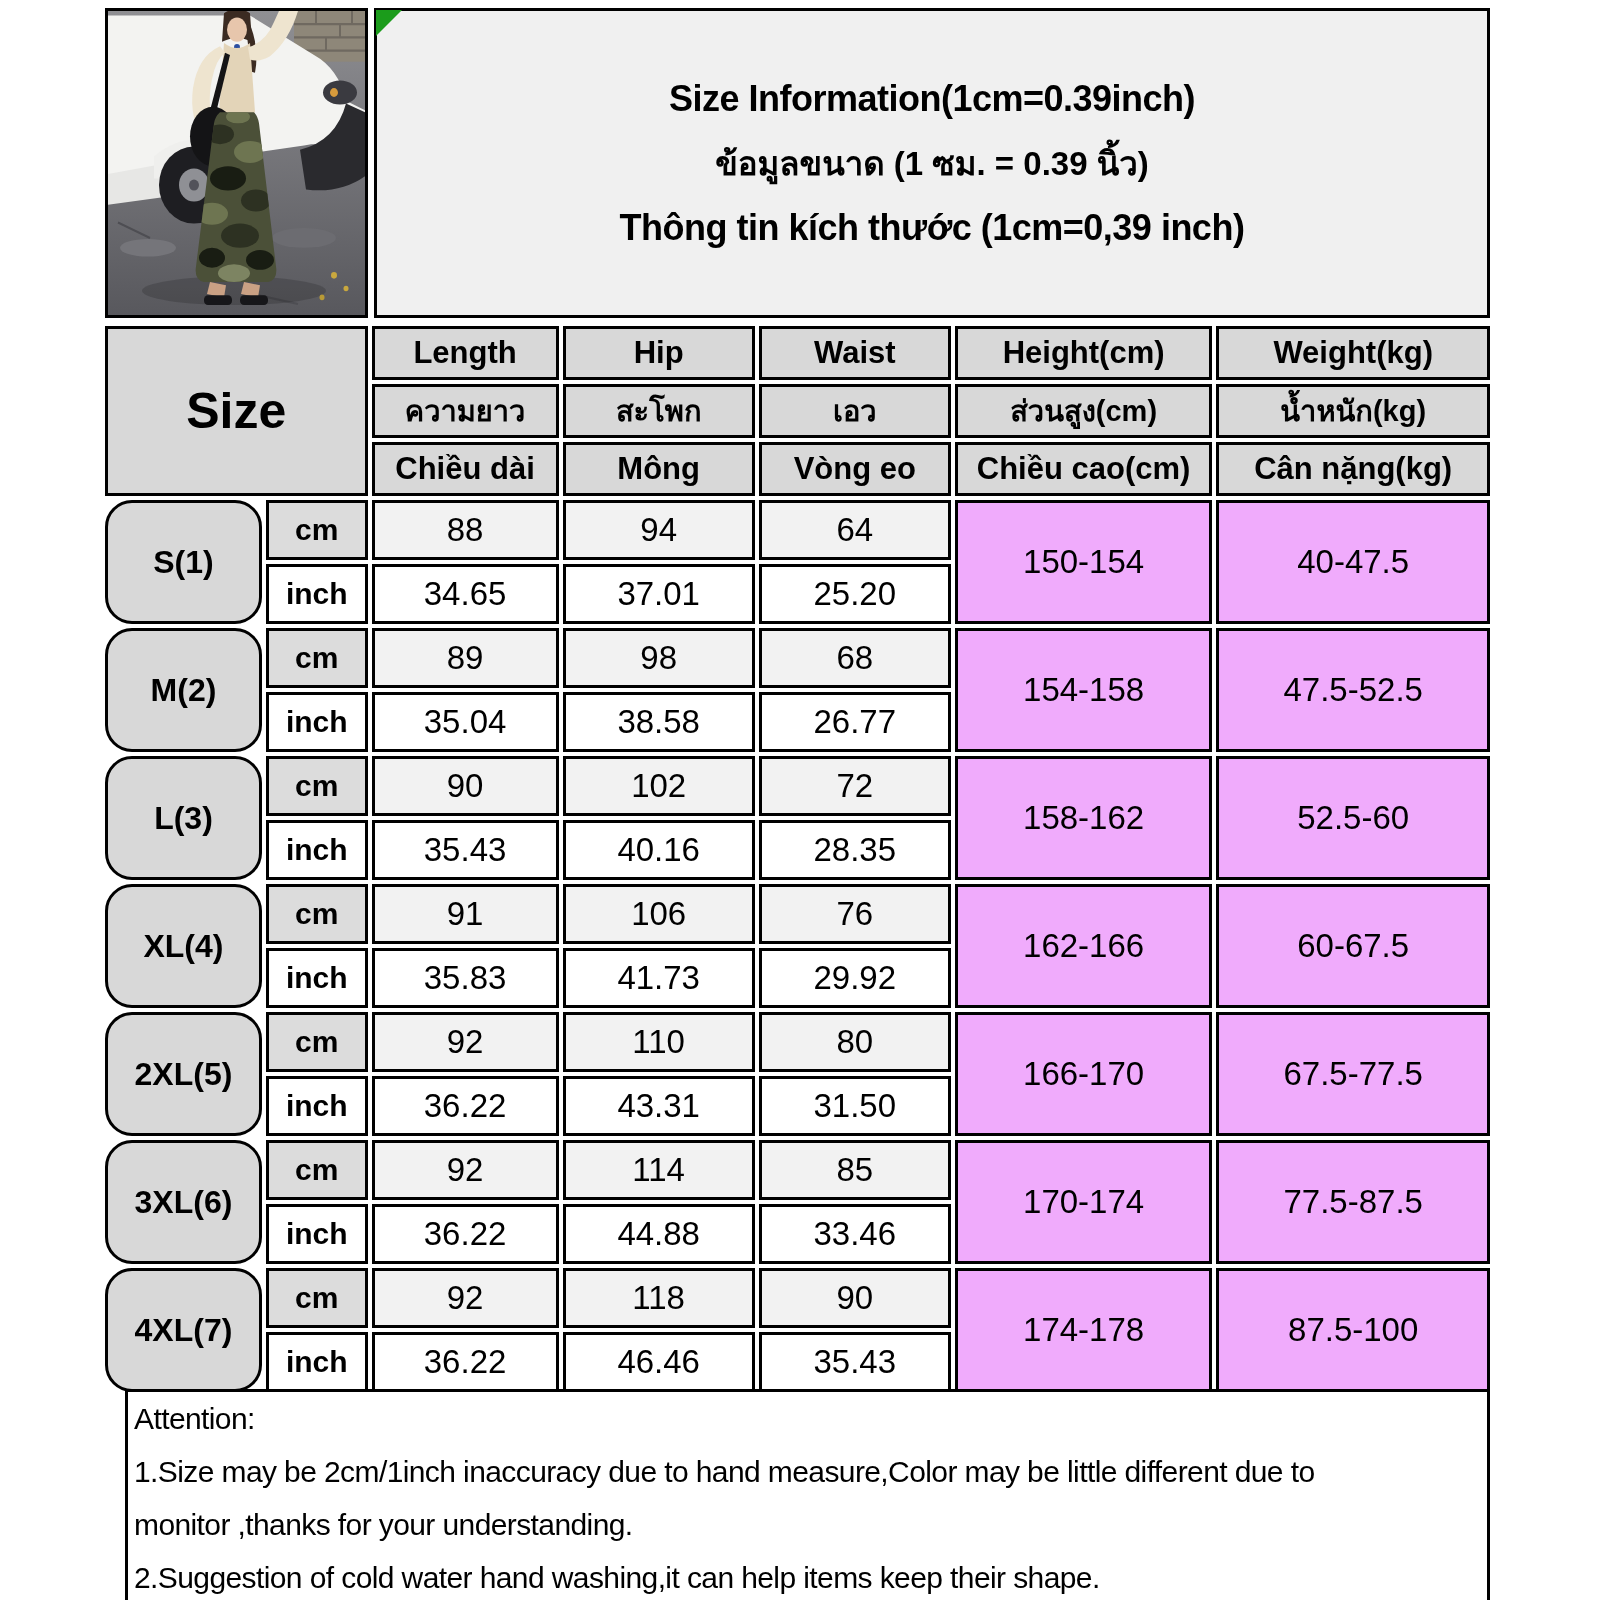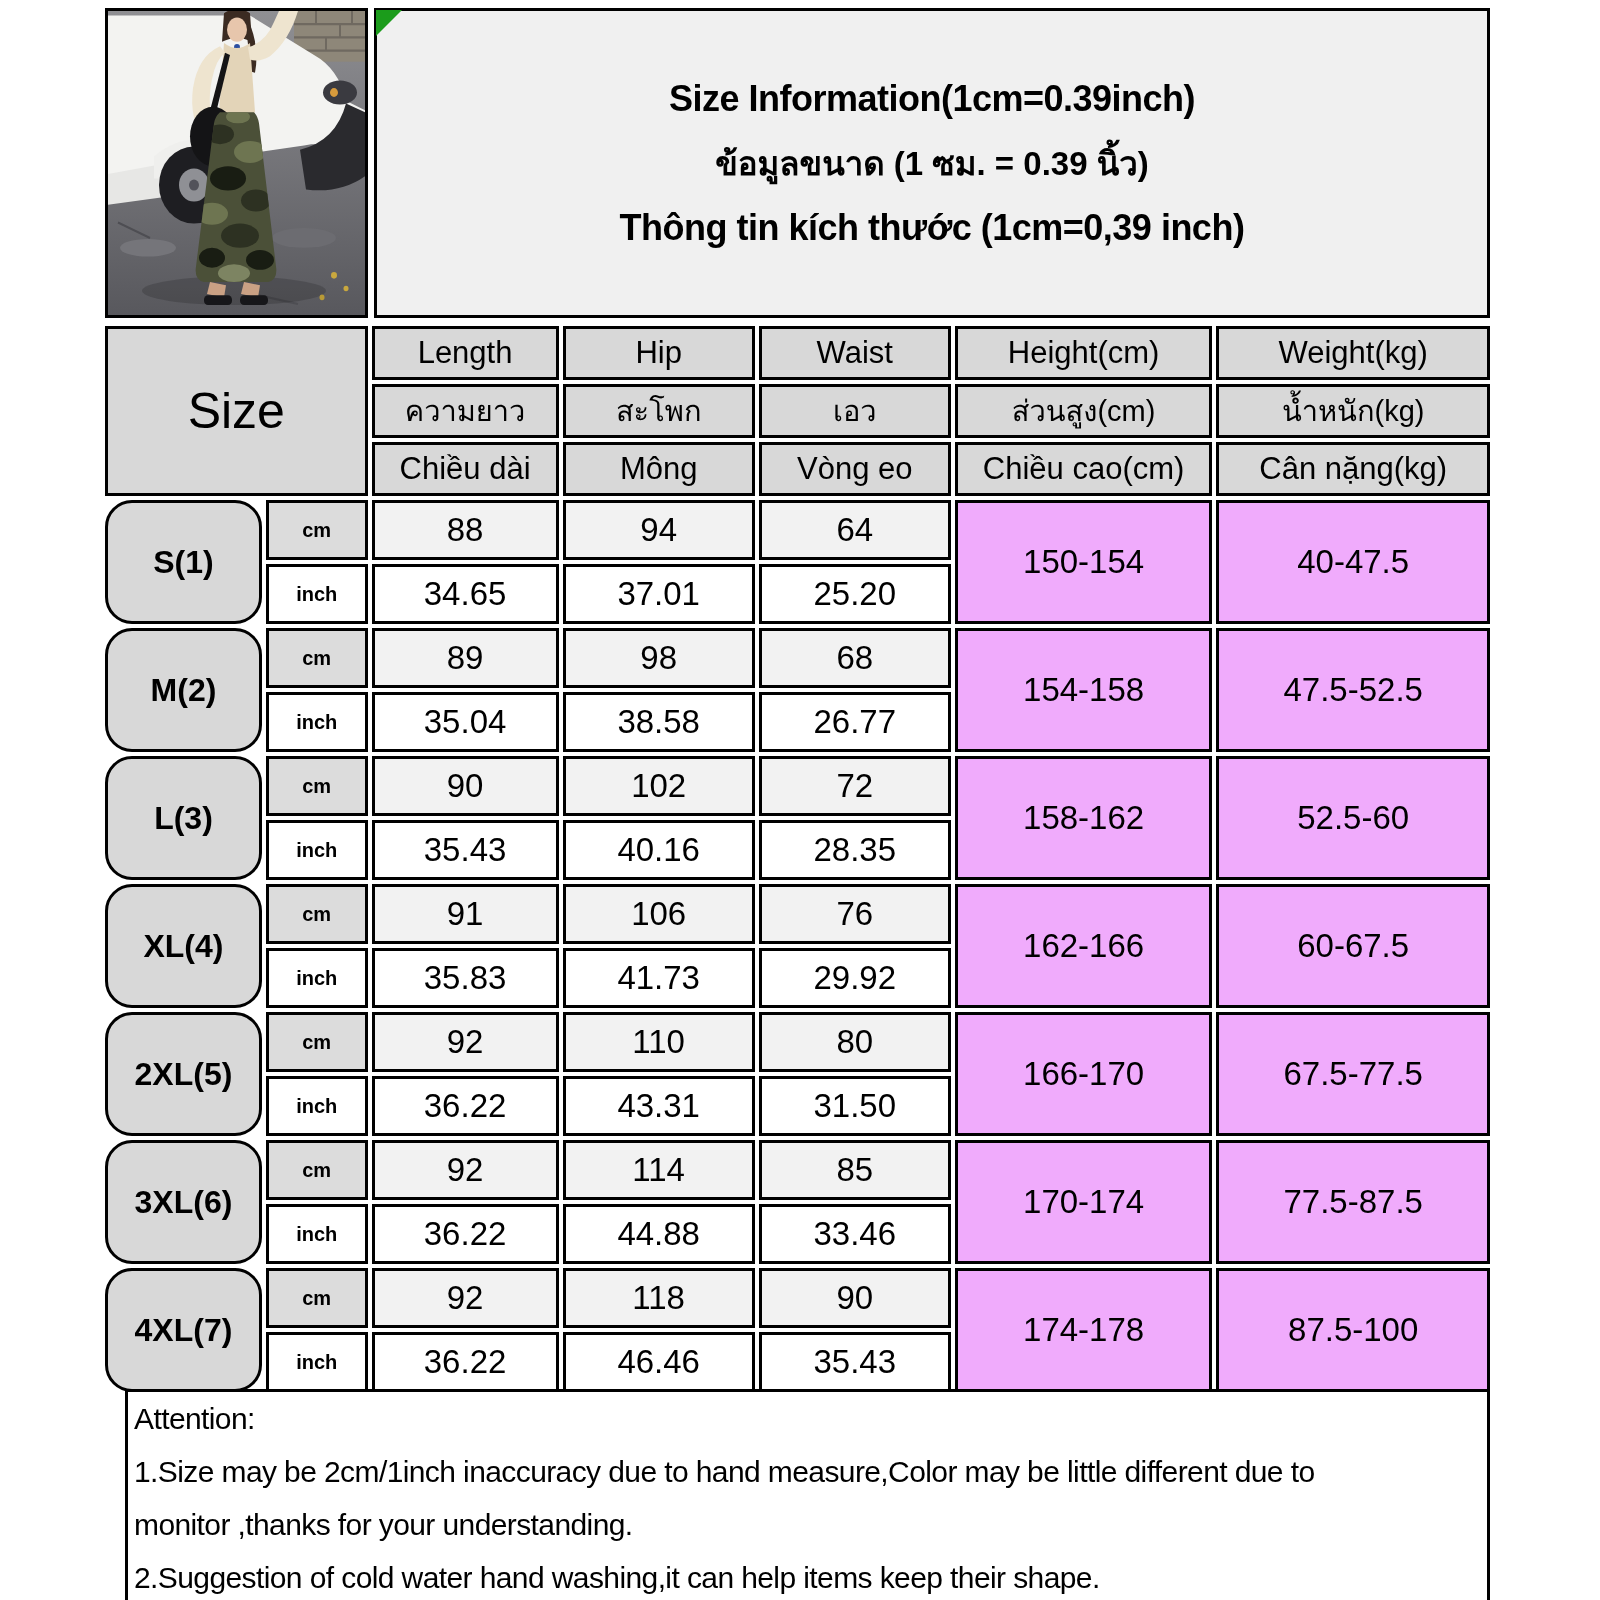--- a/index.html
+++ b/index.html
@@ -31,28 +31,28 @@
 
   
   table.size-table{
     width:1393px;margin:0 -4px;table-layout:fixed;
     border-collapse:separate;border-spacing:4px;
   }
   .size-table th,.size-table td{
     border:3px solid #000;text-align:center;vertical-align:middle;
     padding:0;overflow:hidden;
   }
-  .size-table thead th{height:48px;background:#d8d8d8;font-weight:normal;}
+  .size-table thead th{height:48px;background:#d8d8d8;font-weight:bold;}
   .size-table tbody td{height:54px;}
   th.size-head{font-size:50px;font-weight:bold;background:#d8d8d8;}
   th.h-en{font-size:31px;}
   th.h-th{font-size:29px;}
   th.h-vi{font-size:31px;}
   td.c-size{background:#d8d8d8;font-weight:bold;font-size:32px;border-radius:27px;}
-  td.c-unit{font-weight:bold;font-size:20px;}
+  td.c-unit{font-weight:bold;font-size:30px;}
   td.u-cm{background:#dcdcdc;}
   td.u-inch{background:#ffffff;}
   td.c-data{font-size:33px;}
   td.d-cm{background:#f2f2f2;}
   td.d-inch{background:#ffffff;}
   td.c-range{background:#f0abfc;font-size:33px;}
 
   
   .attention{
     margin-top:-7px;border:3px solid #000;border-bottom:none;

